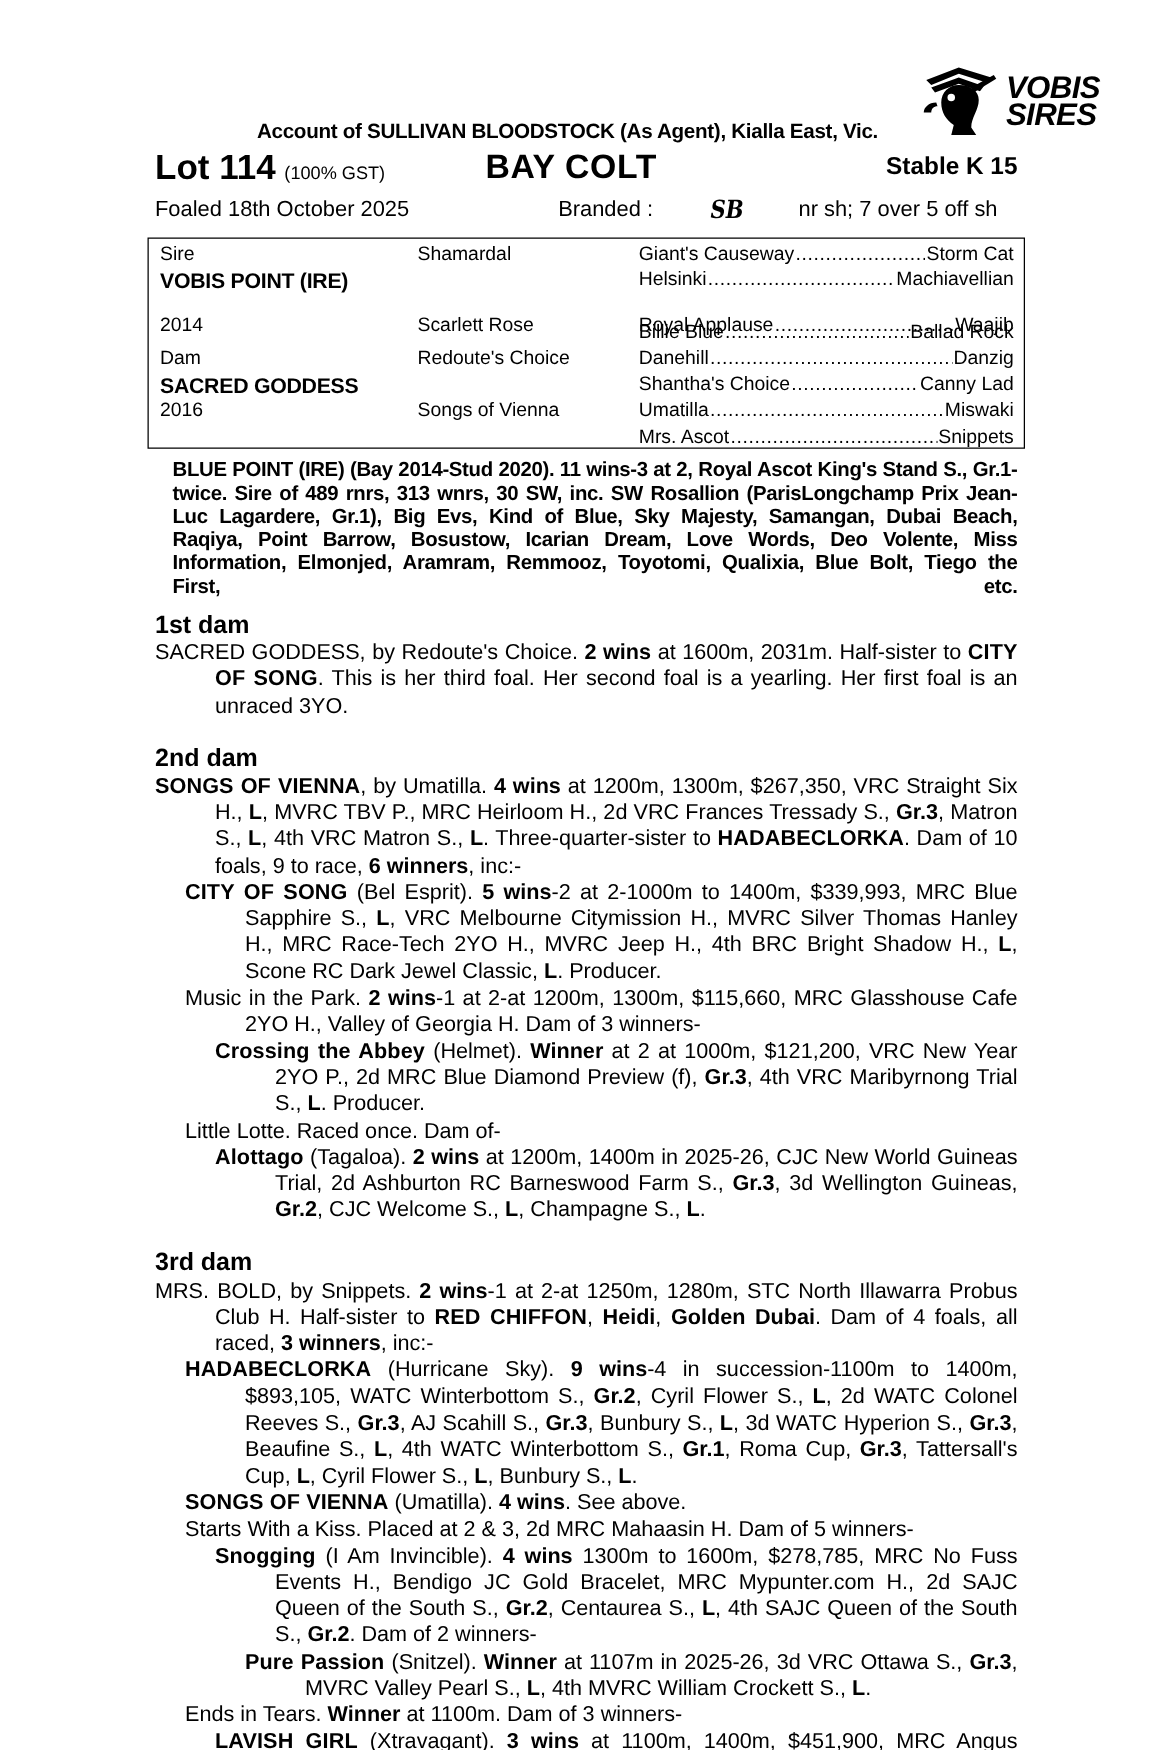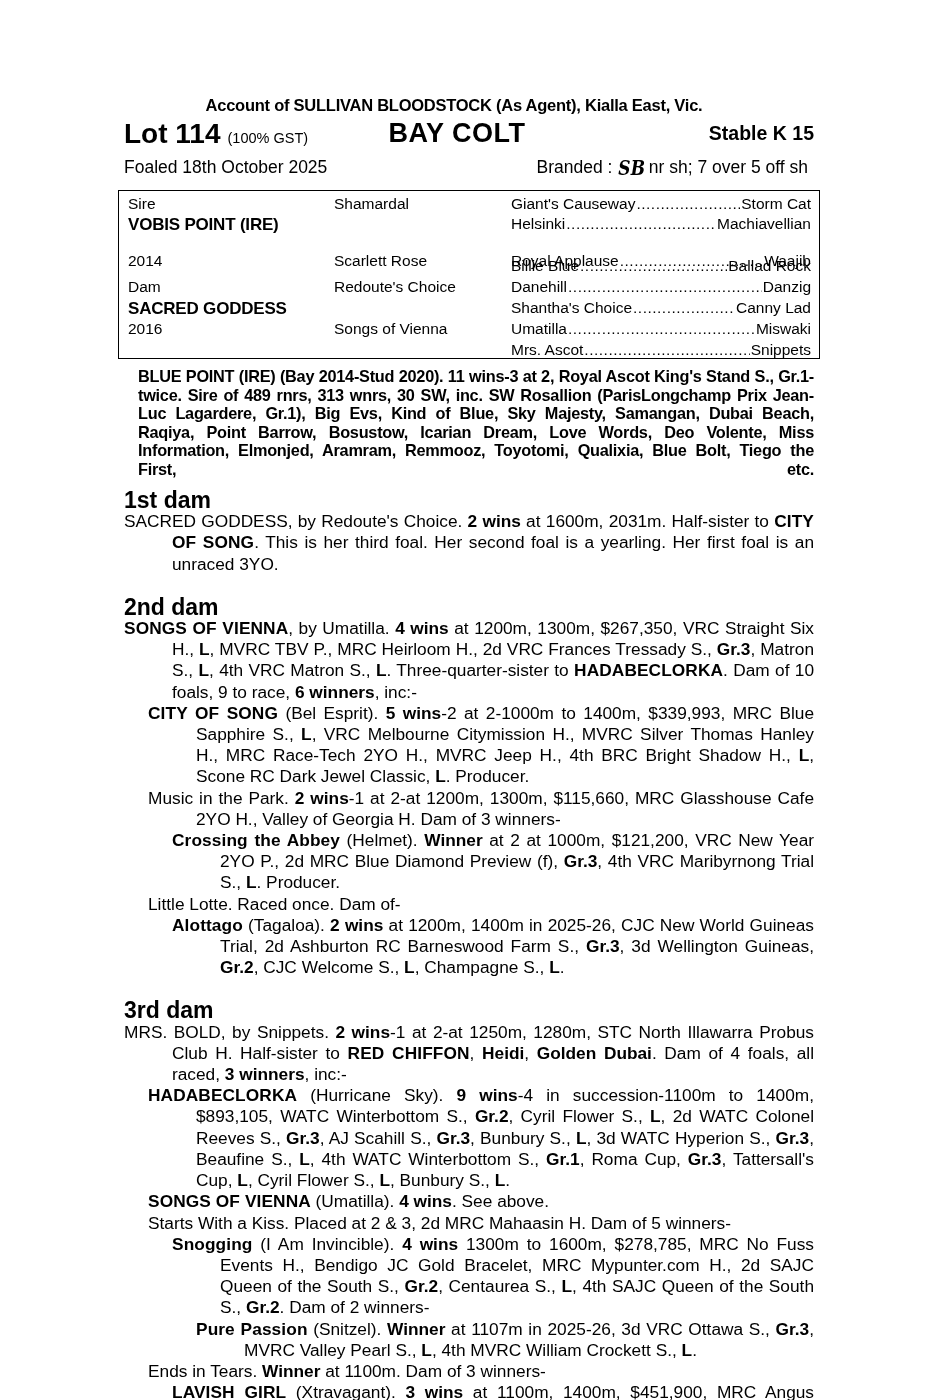--- a/index.html
+++ b/index.html
@@ -98,23 +98,24 @@
     position: absolute;
     left: 124px;
     right: 124px;
     top: 157px;
     height: 26px;
     font-size: 17.5px;
   }
   .foaled-left { position: absolute; left: 0; top: 0; }
   .foaled-right {
     position: absolute;
-    right: 6px; top: 0;
+    right: 16px; top: 0;
     display: flex;
-    align-items: flex-end;
+    align-items: flex-start;
+    gap: 40px;
   }
   .brand-glyph {
     display: inline-block;
     font-family: "DejaVu Serif", serif;
     font-weight: bold;
     font-style: italic;
     font-size: 20px;
     line-height: 1;
     margin: 0 1px 0 4px;
     transform: scaleX(0.85);
@@ -177,21 +178,21 @@
   .body-text {
     position: absolute;
     left: 124px;
     top: 490px;
     width: 690px;
     font-size: 17.3px;
     line-height: 21.2px;
   }
   .dam-head {
     font-weight: bold;
-    font-size: 23px;
+    font-size: 20px;
     margin-top: 0;
   }
   .spacer-md { height: 22px; }
 
   .p {
     text-align: justify;
     text-justify: inter-word;
     margin: 0;
   }
   .lvl1 { padding-left: 48px; text-indent: -48px; }
@@ -200,20 +201,36 @@
   .lvl4 { padding-left: 120px; text-indent: -48px; }
 
   b { font-weight: bold; }
   .bigbold { font-weight: bold; letter-spacing: 0.1px; }
 </style>
 </head>
 <body>
 
 <div class="page">
 
+  <div class="logo-wrap">
+    <svg class="logo-mark" viewBox="0 0 62 58">
+      <g fill="#000">
+        <path d="M4 12 L30 2 L56 10 L52 14 L30 7 L8 16 Z"></path>
+        <path d="M8 18 L30 10 L50 17 L47 21 L30 15 L11 22 Z"></path>
+        <path d="M30 16 C40 16 46 21 46 28 C46 36 40 42 40 50 L44 56 L24 56 L26 48 C20 44 16 38 16 30 C16 22 22 16 30 16 Z"></path>
+        <path d="M40 18 L58 8 L60 11 L42 22 Z"></path>
+        <circle cx="24" cy="26" r="3" fill="#fff"></circle>
+        <path d="M12 30 C6 30 2 34 2 38 L8 38 C8 35 10 33 13 33 Z"></path>
+      </g>
+    </svg>
+    <div class="logo-text">
+      <div>VOBIS</div>
+      <div>SIRES</div>
+    </div>
+  </div>
 
   <div class="account-line">Account of SULLIVAN BLOODSTOCK (As Agent), Kialla East, Vic.</div>
 
   <div class="lot-row">
     <div class="lot-left">
       <span class="lot-num">Lot 114</span>
       <span class="lot-gst">(100% GST)</span>
     </div>
     <div class="lot-center">BAY COLT</div>
     <div class="lot-right">Stable K 15</div>

